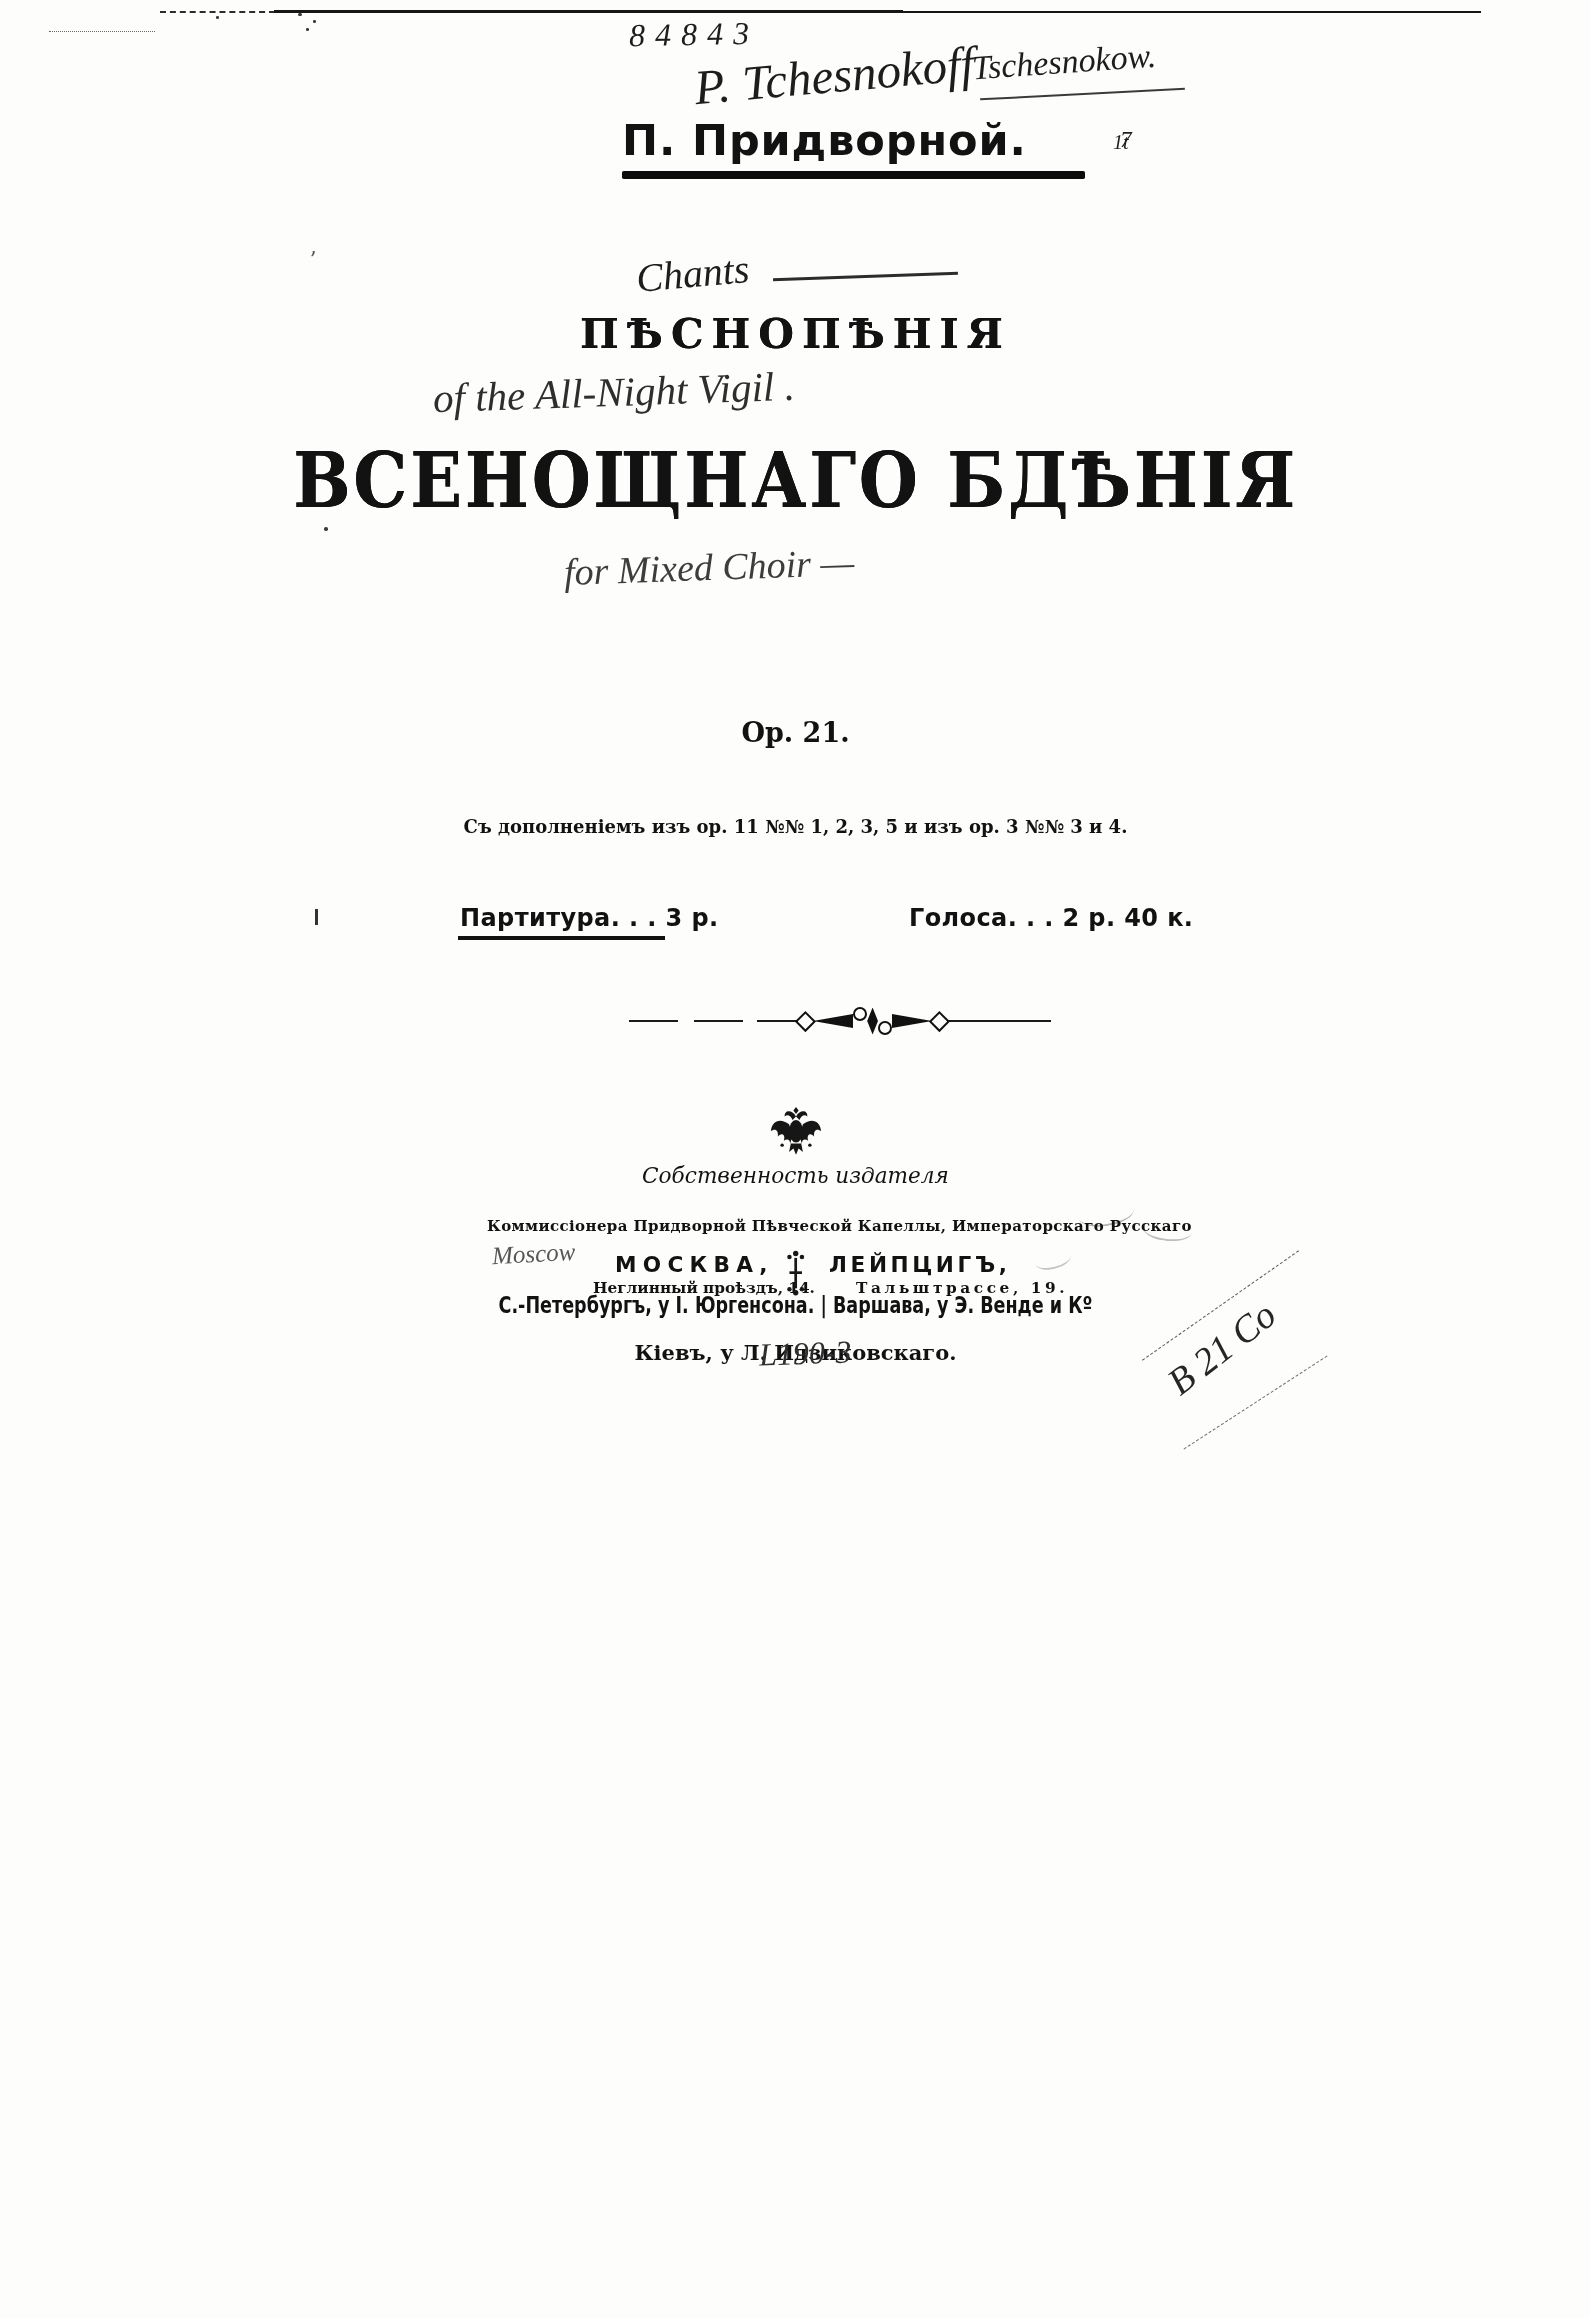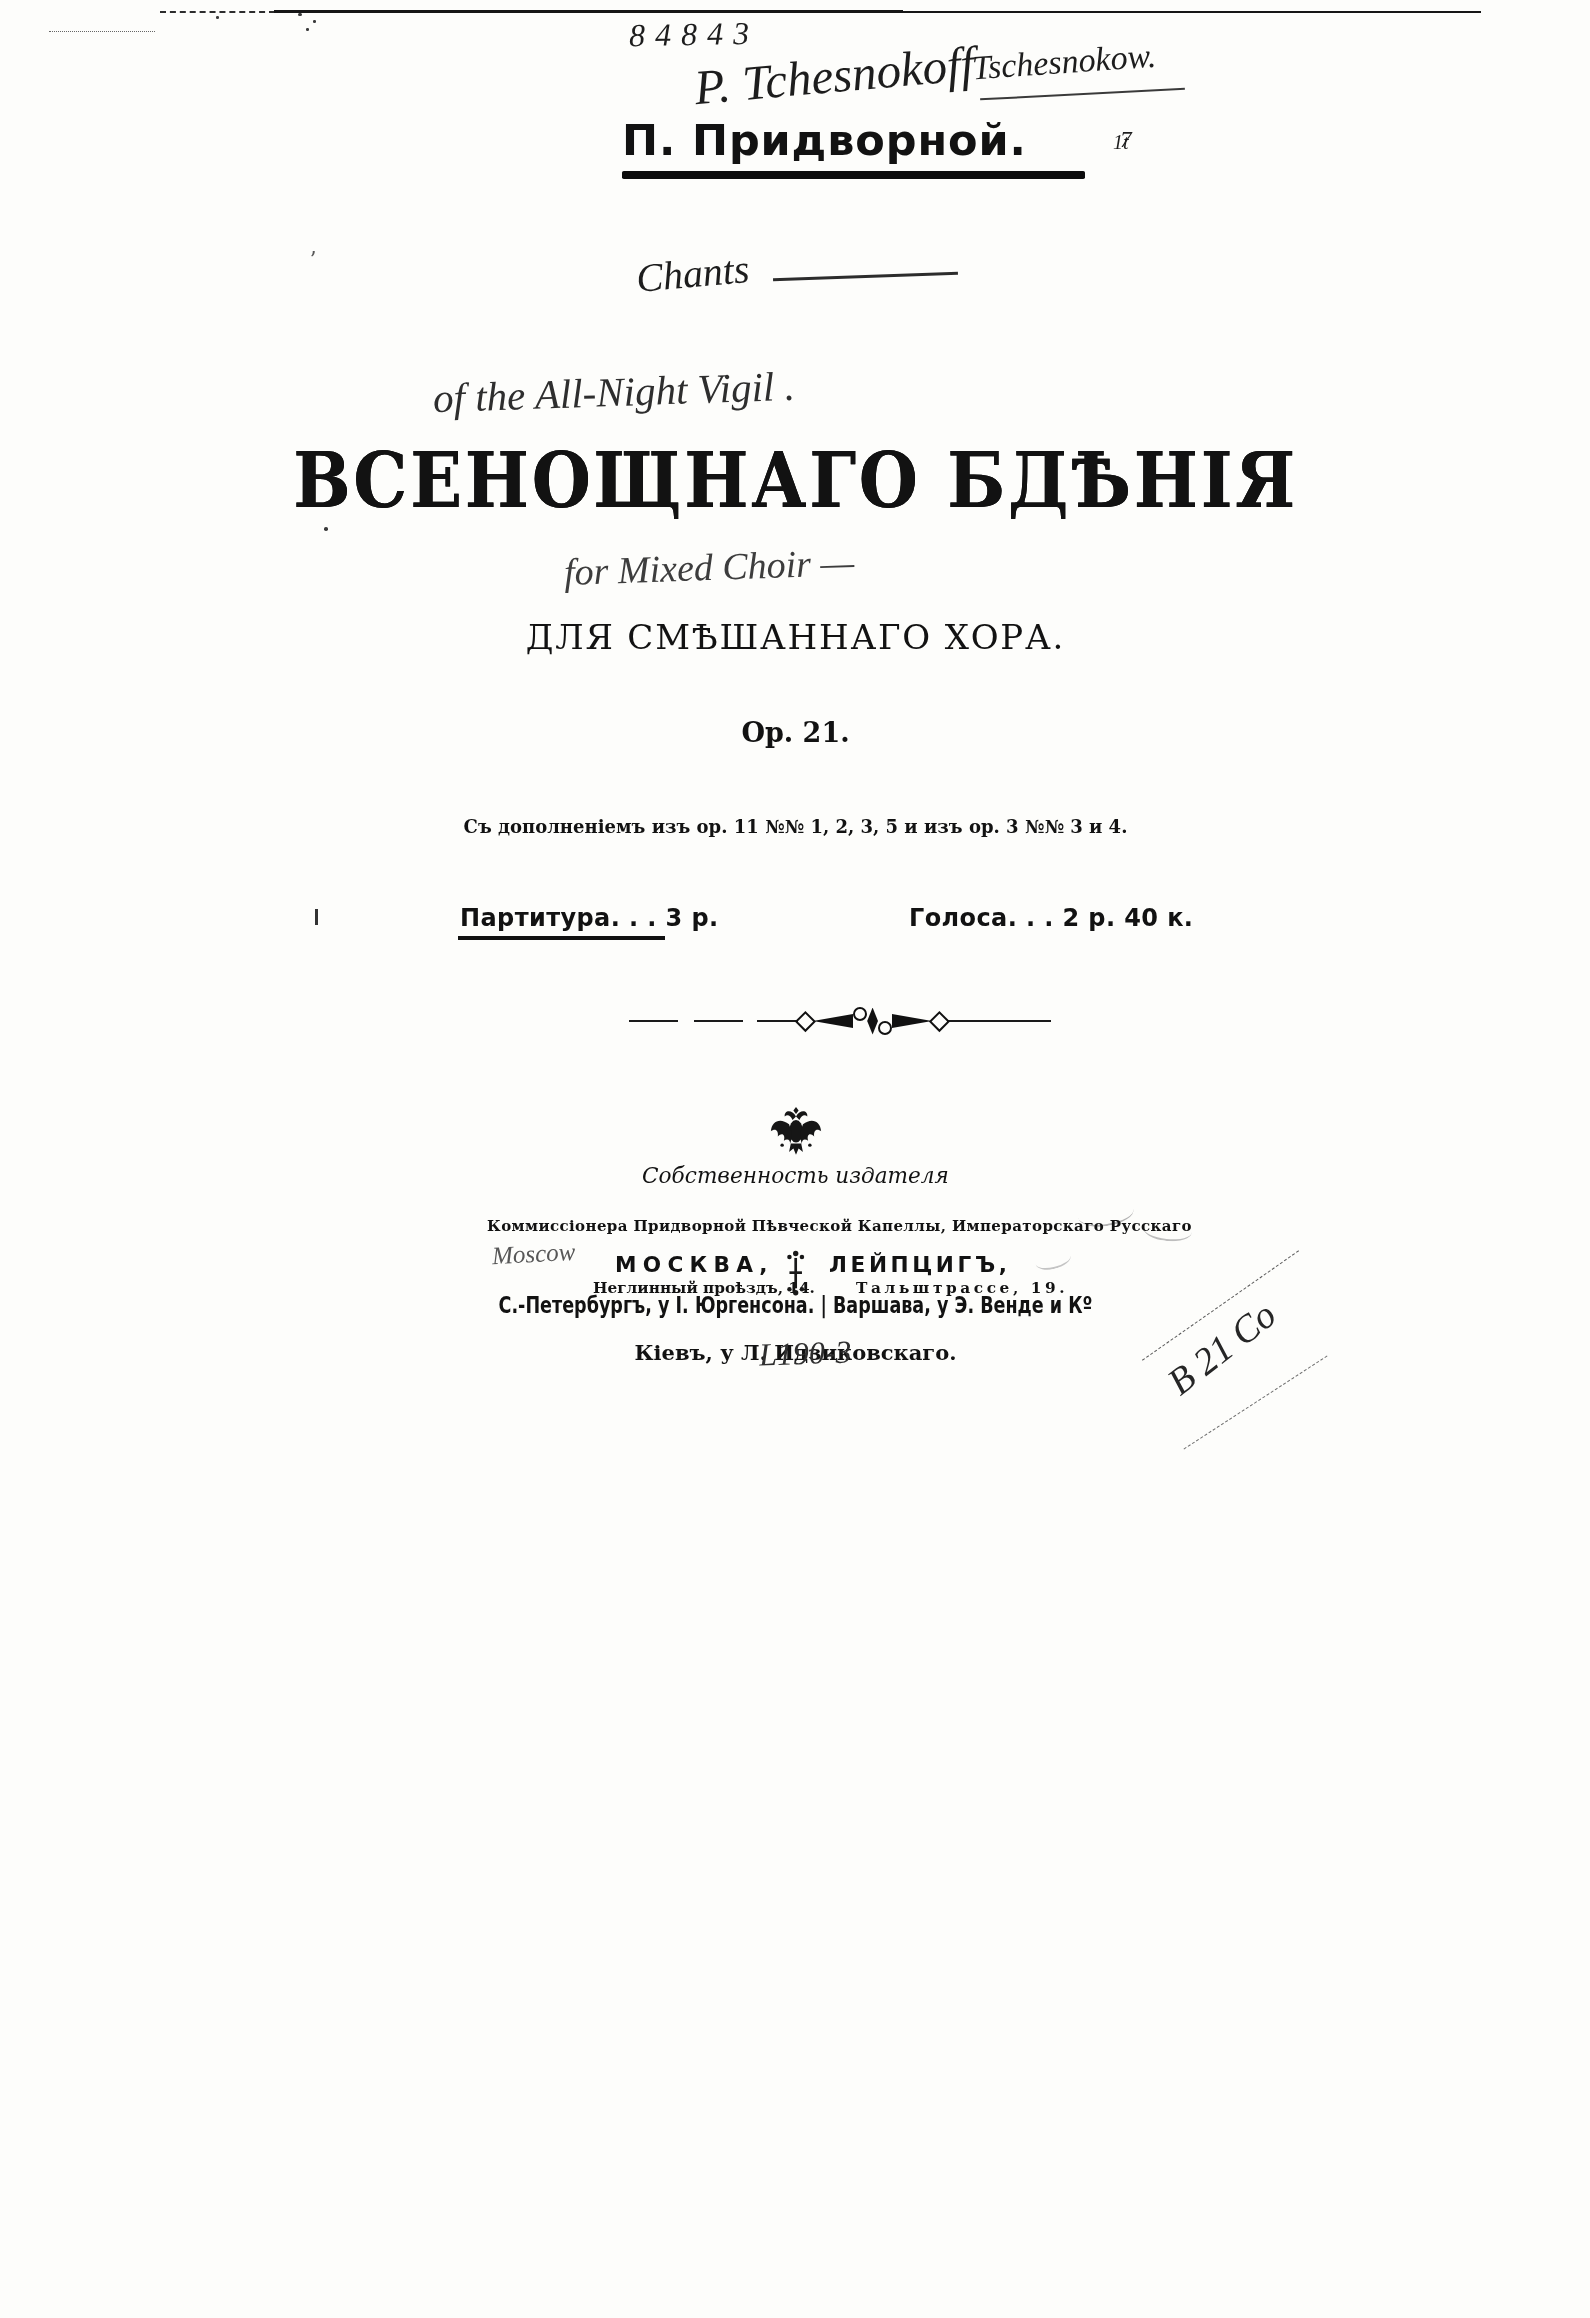--- a/index.html
+++ b/index.html
@@ -108,28 +108,28 @@
   <div class="abs" style="left:980px;top:93px;width:205px;height:1.8px;background:#3a3a3a;transform:rotate(-3deg);"></div>
   <div class="abs hand" style="left:1113px;top:99px;font-size:20px;margin-top:32px;">1t</div>
   <div class="abs hand" style="left:1120px;top:126px;font-size:23.4px;">7</div>
 
   <div class="abs sans ink nowrap composer">П. Придворной.</div>
   <div class="abs composer-bar"></div>
 
   <div class="abs hand" style="left:636px;top:250px;font-size:40px;transform:rotate(-5deg);">Chants</div>
   <div class="abs" style="left:773px;top:275px;width:185px;height:2.7px;background:#2c2c2c;transform:rotate(-2deg);"></div>
 
+  <div class="abs serif ink center series-title">ПѢСНОПѢНІЯ</div>
 
   <div class="abs hand" style="left:433px;top:368px;font-size:41px;transform:rotate(-2deg);color:#2e2e2e;">of the All-Night Vigil .</div>
 
   <div class="abs serif ink center main-title">ВСЕНОЩНАГО БДѢНІЯ</div>
 
   <div class="abs hand" style="left:564px;top:545px;font-size:38px;transform:rotate(-2deg);color:#3d3d3d;">for Mixed Choir  —</div>
 
-  <div class="abs serif ink center subtitle">ДЛЯ СМѢШАННАГО ХОРА.</div>
 
   <div class="abs serif ink center opus">Op. 21.</div>
 
   <div class="abs serif ink center supplement">Съ дополненіемъ изъ op. 11 №№ 1, 2, 3, 5 и изъ op. 3 №№ 3 и 4.</div>
 
   <div class="abs" style="left:315px;top:909px;width:2.7px;height:16px;background:#333;"></div>
   <div class="abs sans ink price nowrap" style="left:460px;top:904px;">Партитура.  .   .  3 р.</div>
   <div class="abs price-underline"></div>
   <div class="abs sans ink price nowrap" style="left:909px;top:904px;">Голоса.  .   .  2 р. 40 к.</div>
 

